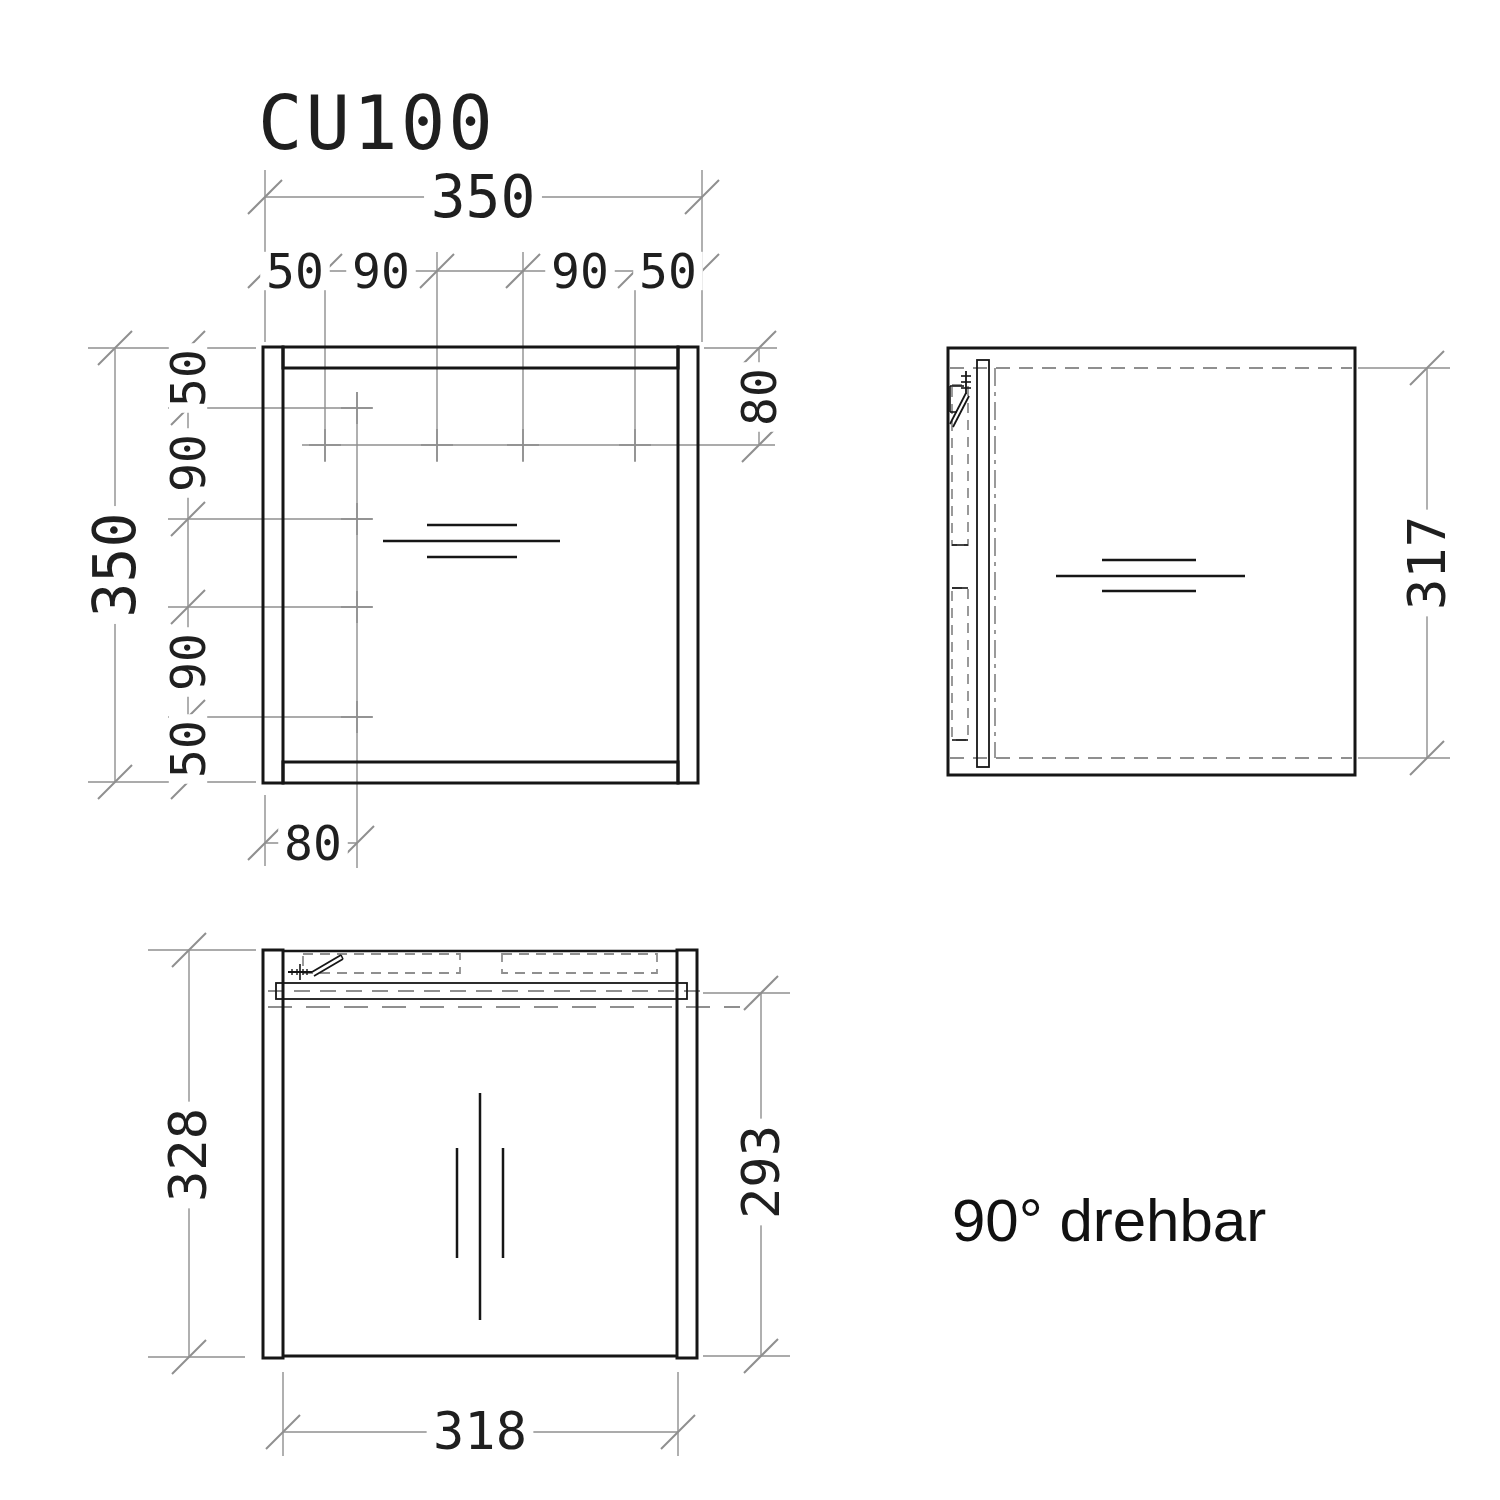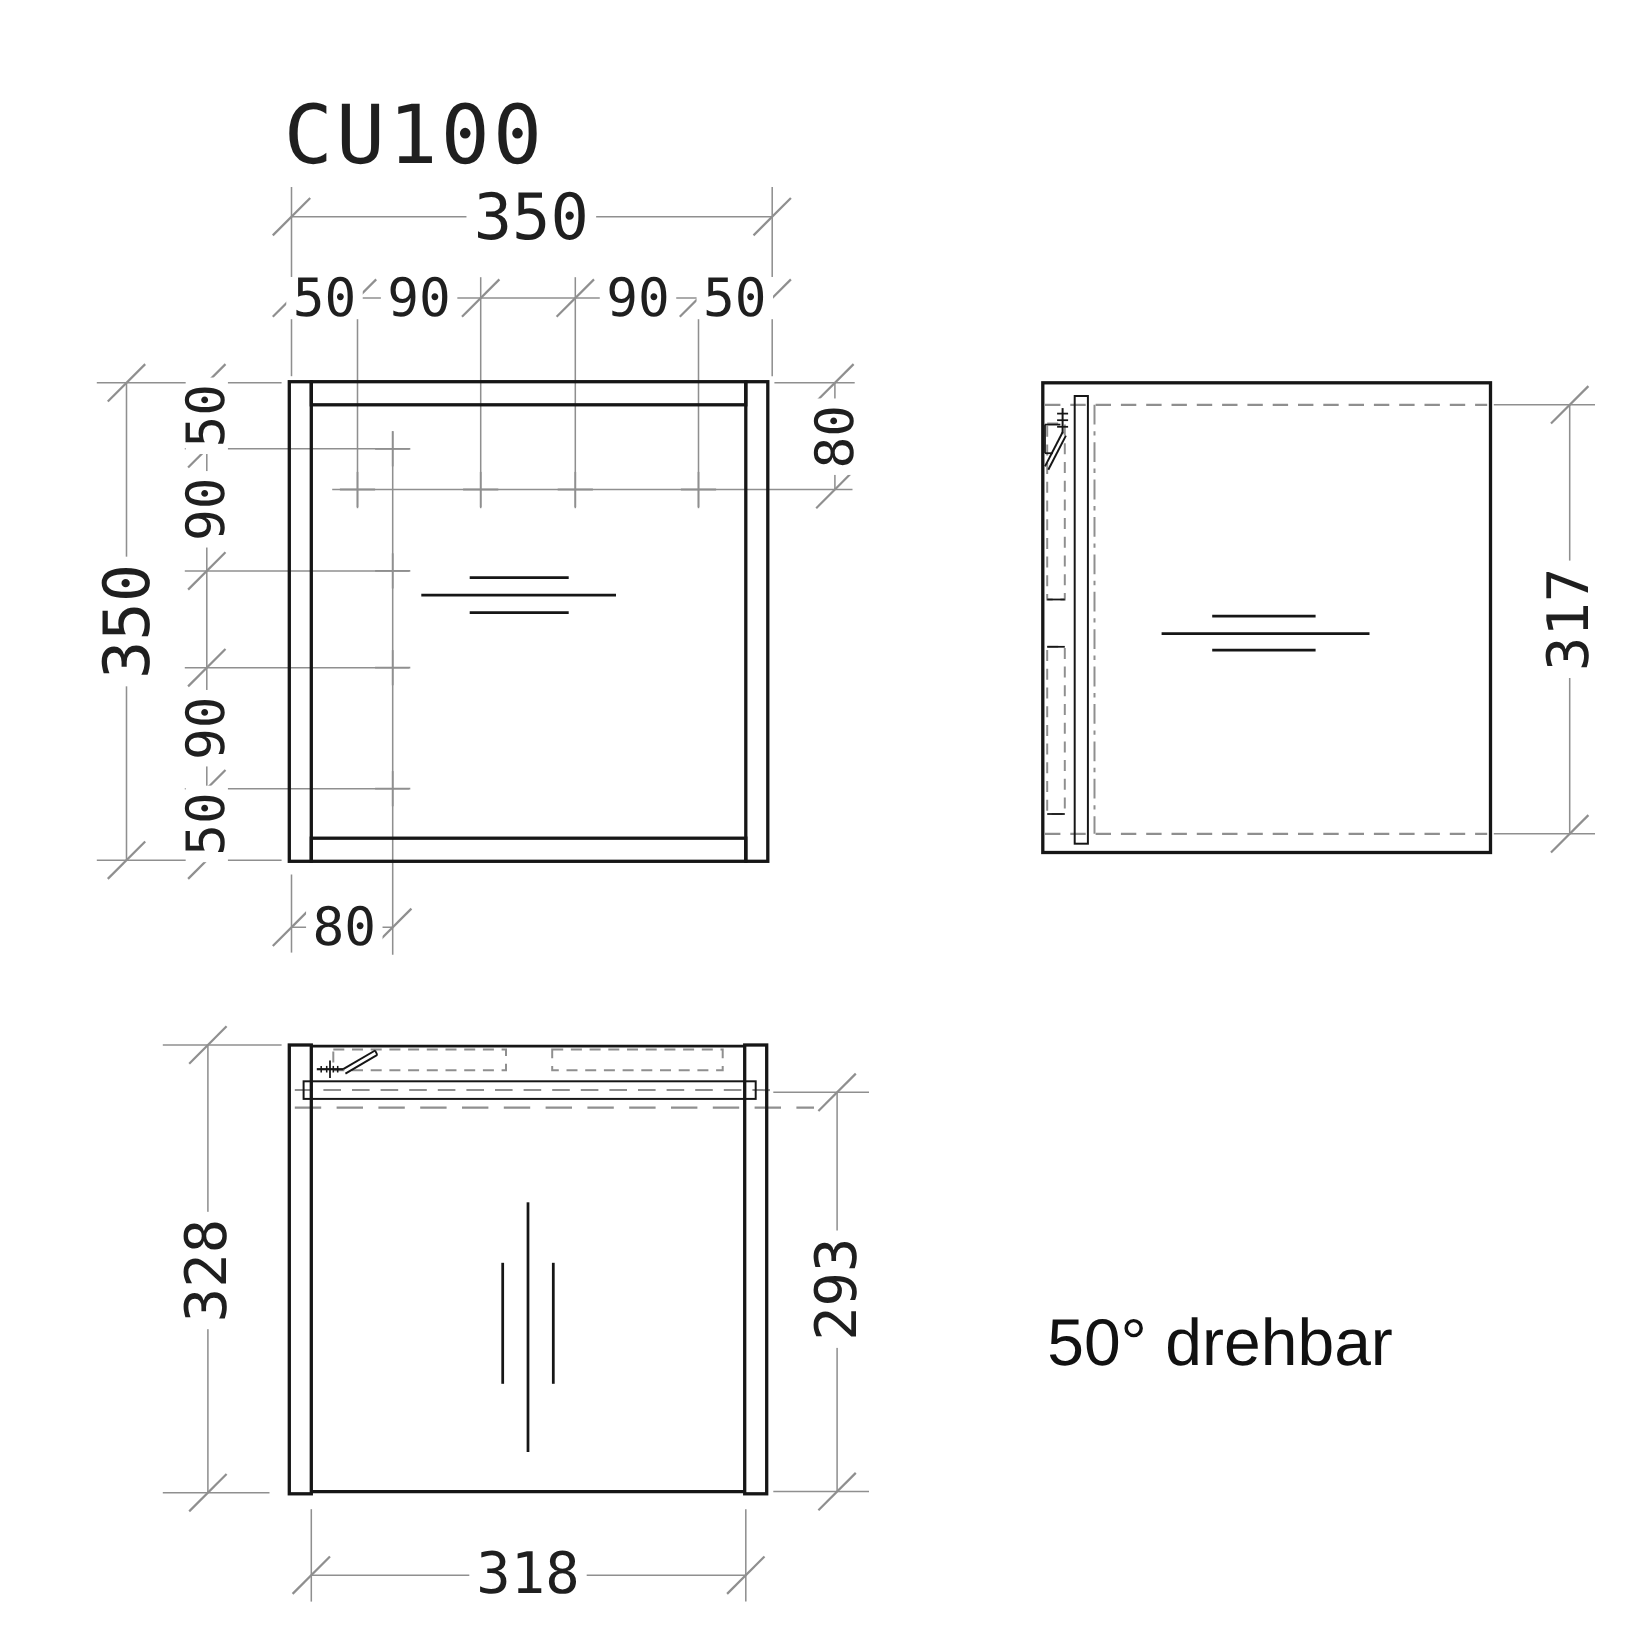--- a/index.html
+++ b/index.html
@@ -204,14 +204,14 @@
       <g transform="translate(761,1172) rotate(-90)">
         <rect x="-53.36" y="-20.8" width="106.72" height="41.6" fill="#ffffff"></rect>
         <text x="0" y="0" text-anchor="middle" dominant-baseline="central" font-size="52" fill="#1f1f1f">293</text>
       </g>
       <g transform="translate(480,1431) rotate(0)">
         <rect x="-53.36" y="-20.8" width="106.72" height="41.6" fill="#ffffff"></rect>
         <text x="0" y="0" text-anchor="middle" dominant-baseline="central" font-size="52" fill="#1f1f1f">318</text>
       </g>
     </svg>
   <div class="title">CU100</div>
-  <div class="note">50° drehbar</div>
+  <div class="note">90° drehbar</div>
 </div>
 
 </body></html>

